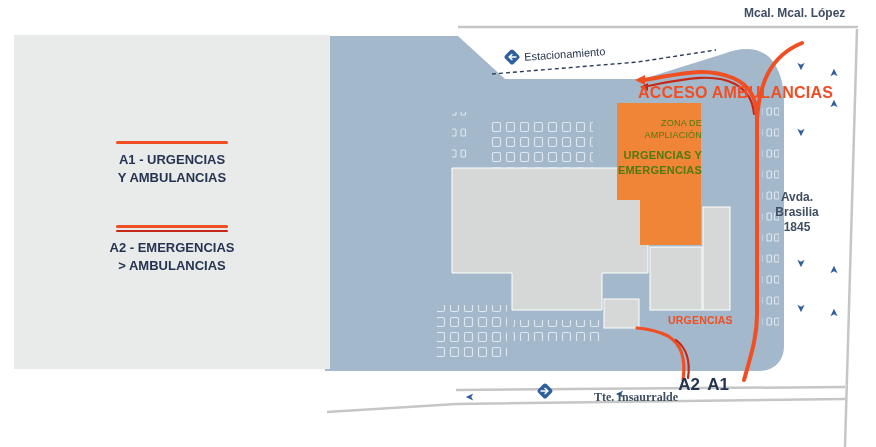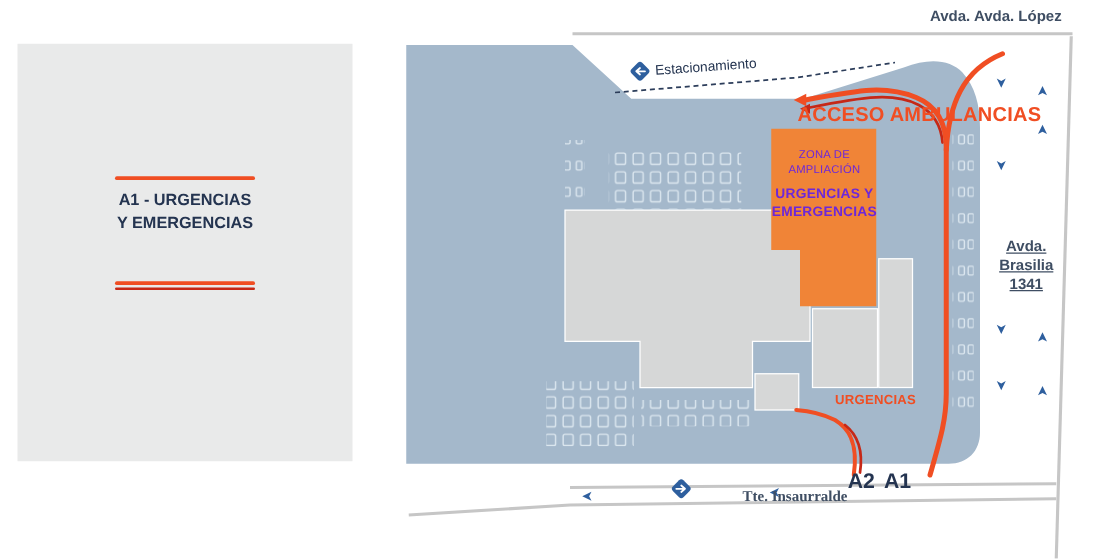--- a/index.html
+++ b/index.html
@@ -35,25 +35,25 @@
   .t-arrow{fill:var(--arrow-blue);}
   .diamond{fill:var(--arrow-blue);}
   .diamond-arrow{stroke:#ffffff;stroke-width:1.4;fill:none;stroke-linecap:round;stroke-linejoin:round;}
   
   .lbl{position:absolute;white-space:nowrap;}
   .street{font-size:12px;font-weight:700;color:var(--street-navy);}
   .street-center{text-align:center;line-height:1.25;}
   .parking-lbl{font-size:11px;color:var(--text-navy);transform:rotate(-4deg);}
   .orange-lbl{font-weight:700;color:var(--route-orange);letter-spacing:.2px;}
   .entry-lbl{font-size:17px;font-weight:700;color:var(--text-navy);text-align:center;width:26px;}
-  .bld-label{position:absolute;left:617px;top:117px;width:85px;text-align:center;color:#6d28d9;}
+  .bld-label{position:absolute;left:617px;top:117px;width:85px;text-align:right;color:#4d7c0f;}
   .bl-small{font-size:9px;font-weight:400;line-height:1.35;letter-spacing:.2px;}
   .bl-bold{font-size:11px;font-weight:700;line-height:1.35;margin-top:7px;letter-spacing:.2px;}
   
-  .legend{position:absolute;left:14px;top:35px;width:268px;height:334px;background:var(--legend-bg);}
+  .legend{position:absolute;left:14px;top:35px;width:316px;height:334px;background:var(--legend-bg);}
   .legend-item{position:absolute;left:0;right:0;text-align:center;}
   .legend-line{width:112px;margin:0 auto;border-radius:2px;}
   .line-orange{height:3px;background:var(--route-orange);}
   .line-red{height:2.5px;background:var(--route-red);margin-top:1.5px;}
   .legend-text{margin-top:7px;font-size:13px;font-weight:700;color:var(--text-navy);line-height:1.35;}
 </style>
 </head>
 <body>
 
 <div class="stage">
@@ -130,34 +130,38 @@
       <rect transform="rotate(45)" x="-6" y="-6" width="12" height="12" rx="2.5" class="diamond"></rect>
       <path class="diamond-arrow" d="M3,0 H-4 M3,0 L0,-2.6 M3,0 L0,2.6"></path>
     </g>
   </svg>
 
   <div class="legend">
     <div class="legend-item" style="top:106px;">
       <div class="legend-line line-orange"></div>
       <div class="legend-text">
         <div>A1 - URGENCIAS</div>
-        <div>Y EMERGENCIAS</div>
+        <div>Y AMBULANCIAS</div>
       </div>
     </div>
     <div class="legend-item" style="top:190px;">
       <div class="legend-line line-orange"></div>
       <div class="legend-line line-red"></div>
+      <div class="legend-text">
+        <div>A2 - EMERGENCIAS</div>
+        <div>&gt; AMBULANCIAS</div>
+      </div>
     </div>
   </div>
 
-  <div class="lbl street" style="left:744px;top:6px;">Avda. Avda. López</div>
-  <div class="lbl street street-center" style="left:792px;top:190px;width:58px;text-decoration:underline;">
+  <div class="lbl street" style="left:744px;top:6px;">Mcal. Mcal. López</div>
+  <div class="lbl street street-center" style="left:768px;top:190px;width:58px;">
     <div>Avda.</div>
     <div>Brasilia</div>
-    <div>1341</div>
+    <div>1845</div>
   </div>
   <div class="lbl street" style="left:594px;top:390px;font-family:Liberation Serif, serif;">Tte. Insaurralde</div>
 
   <div class="lbl parking-lbl" style="left:524px;top:48px;">Estacionamiento</div>
   <div class="lbl orange-lbl" style="left:638px;top:84px;font-size:16px;">ACCESO AMBULANCIAS</div>
   <div class="bld-label">
     <div class="bl-small">ZONA DE</div>
     <div class="bl-small">AMPLIACIÓN</div>
     <div class="bl-bold">URGENCIAS Y</div>
     <div class="bl-bold" style="margin-top:0;">EMERGENCIAS</div>

